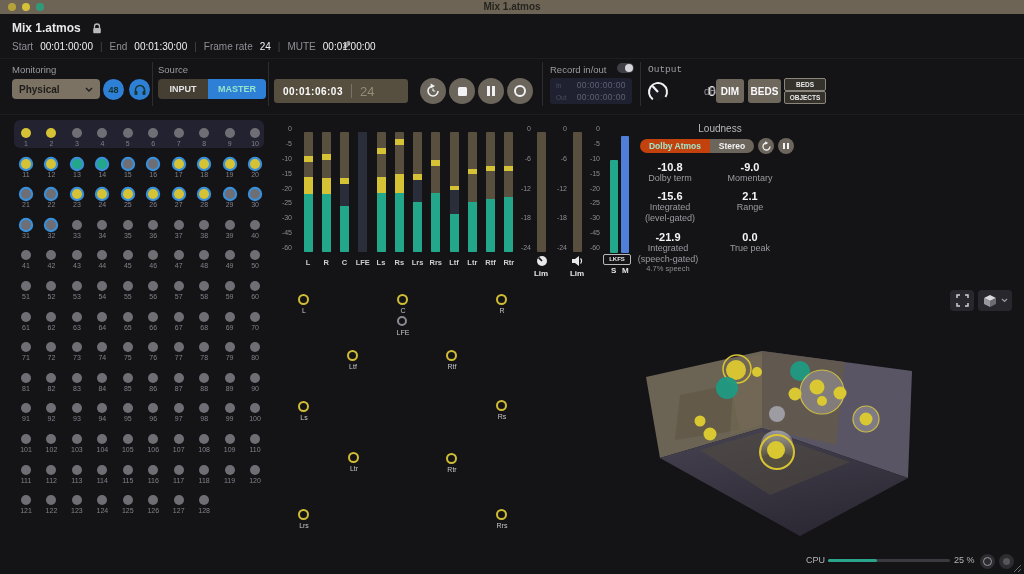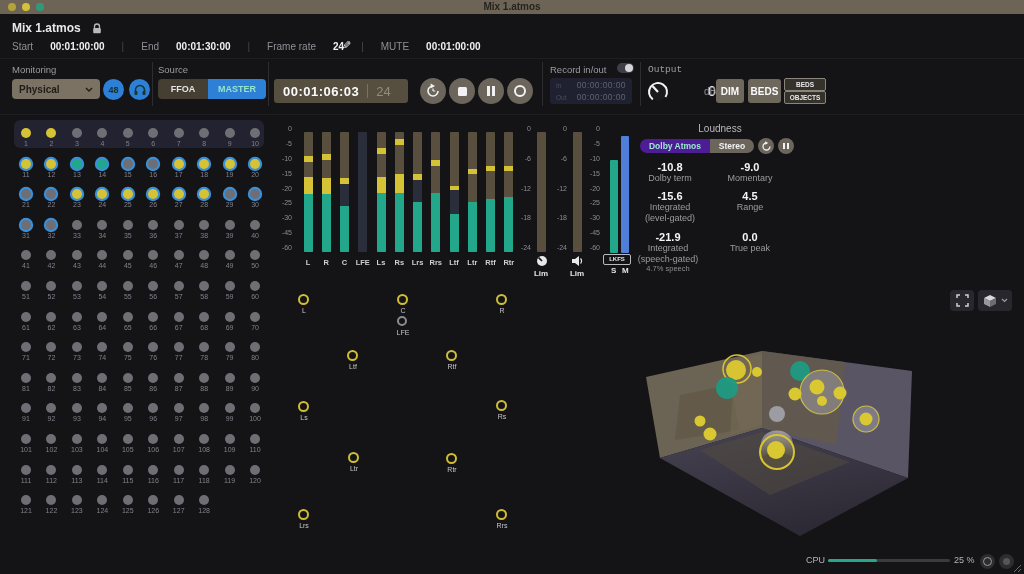--- a/index.html
+++ b/index.html
@@ -6,44 +6,44 @@
   #app{position:relative;width:1024px;height:574px;background:#141417;overflow:hidden;
        font-family:"Liberation Sans",sans-serif;color:#e8e8ea;}
   .abs{position:absolute;}
   
   #titlebar{position:absolute;left:0;top:0;width:1024px;height:14px;background:#6d6456;}
   .tl{position:absolute;top:3px;width:8px;height:8px;border-radius:50%;}
   #titlebar-title{position:absolute;left:0;top:1px;width:100%;text-align:center;
       font-size:10px;font-weight:bold;color:#26241f;}
   
   #header-title{position:absolute;left:12px;top:21px;font-size:12px;font-weight:bold;}
-  #info-row{position:absolute;left:12px;top:41px;font-size:10px;display:flex;gap:17px;align-items:center;}
+  #info-row{position:absolute;left:12px;top:41px;font-size:10px;display:flex;gap:7px;align-items:center;}
   #info-row .lbl{color:#8f8f96;}
-  #info-row .val{color:#f0f0f2;font-weight:bold;}
+  #info-row .val{color:#f0f0f2;font-weight:normal;}
   #info-row .sep{color:#46464c;}
   .hline{position:absolute;left:0;width:1024px;height:1px;background:#1e1e22;}
   .vdiv{position:absolute;top:62px;height:44px;width:1px;background:#2c2c31;}
   .sec-label{position:absolute;font-size:9.5px;color:#9b9ba1;}
   
   #mon-dropdown{position:absolute;left:12px;top:79px;width:88px;height:20px;background:#7b7264;
       border-radius:4px;display:flex;align-items:center;justify-content:space-between;
       padding:0 7px;box-sizing:border-box;font-size:10px;font-weight:bold;color:#1d1c19;}
   .badge{position:absolute;top:79px;width:21px;height:21px;border-radius:50%;background:#2e7fd6;
       display:flex;align-items:center;justify-content:center;}
   #badge-48{left:103px;font-size:9px;font-weight:bold;color:#12332b;}
   #badge-phone{left:129px;}
   
   #seg{position:absolute;left:158px;top:79px;height:20px;display:flex;border-radius:4px;overflow:hidden;}
   #btn-input{width:50px;background:#453f33;color:#e4e4e6;font-size:9px;font-weight:bold;
       display:flex;align-items:center;justify-content:center;}
   #btn-master{width:58px;background:#2e7fd6;color:#93e4c9;font-size:9px;font-weight:bold;
       display:flex;align-items:center;justify-content:center;}
   #tc-box{position:absolute;left:274px;top:79px;width:134px;height:24px;background:#564e3e;
       border-radius:3px;display:flex;align-items:center;box-sizing:border-box;padding:0 9px;}
-  #tc-val{font-size:13px;font-weight:bold;color:#fbfbfd;letter-spacing:.5px;}
+  #tc-val{font-size:10px;font-weight:bold;color:#fbfbfd;letter-spacing:.5px;}
   #tc-div{width:1px;height:14px;background:#7a7263;margin:0 8px;}
   #tc-frame{font-size:13px;color:#948b79;}
   .tbtn{position:absolute;top:78px;width:26px;height:26px;border-radius:50%;background:#6b655b;
       display:flex;align-items:center;justify-content:center;}
   
   #toggle{position:absolute;left:617px;top:63px;width:17px;height:10px;border-radius:5px;background:#3f3f45;}
   #toggle .knob{position:absolute;right:1px;top:1px;width:8px;height:8px;border-radius:50%;background:#d6d6da;}
   #rec-box{position:absolute;left:550px;top:78px;width:82px;height:26px;background:#1f2130;
       border-radius:3px;box-sizing:border-box;padding:2px 6px;display:flex;flex-direction:column;justify-content:space-between;}
   .rec-row{display:flex;justify-content:space-between;align-items:center;}
@@ -67,21 +67,21 @@
   .mlabel{position:absolute;width:20px;text-align:center;font-size:7.5px;font-weight:bold;color:#cfcfd4;}
   .bar{position:absolute;top:0;width:9px;height:120px;border-radius:1px;overflow:hidden;}
   .seg{position:absolute;left:0;width:100%;}
   #lkfs-badge{position:absolute;left:603px;top:254px;width:26px;height:9px;border:1px solid #b9b9bd;
       border-radius:2px;font-size:6px;font-weight:bold;text-align:center;line-height:9px;}
   .sm{position:absolute;top:266px;font-size:8px;font-weight:bold;color:#e4e4e8;}
   .limlab{position:absolute;top:269px;width:24px;text-align:center;font-size:8px;font-weight:bold;color:#e4e4e8;}
   
   #loud-title{position:absolute;left:640px;top:123px;width:160px;text-align:center;font-size:10px;color:#b8b8bd;}
   .ltab{position:absolute;top:139px;height:14px;font-size:8.5px;font-weight:bold;display:flex;align-items:center;justify-content:center;}
-  #tab-atmos{left:640px;width:70px;background:#4c1d95;color:#9ce8d0;border-radius:7px 0 0 7px;}
+  #tab-atmos{left:640px;width:70px;background:#c2410c;color:#9ce8d0;border-radius:7px 0 0 7px;}
   #tab-stereo{left:710px;width:44px;background:#6b655b;color:#f2f2f4;border-radius:0 7px 7px 0;}
   .lbtn{position:absolute;top:138px;width:16px;height:16px;border-radius:50%;background:#6b655b;
       display:flex;align-items:center;justify-content:center;}
   .stat{position:absolute;width:88px;text-align:center;}
   .stat .v{font-size:11px;font-weight:bold;color:#f5f5f7;}
   .stat .l{font-size:9px;color:#9b9ba1;line-height:10.5px;}
   .stat .s{font-size:7.5px;color:#8b8b91;}
   
   #speaker-map{position:absolute;left:285px;top:290px;width:235px;height:245px;}
   .spk{position:absolute;border-radius:50%;}
@@ -146,21 +146,21 @@
     <svg width="16" height="15">
       <path d="M3.5,10 V8 a4.5,4.5 0 0 1 9,0 v2" stroke="#173a30" stroke-width="1.6" fill="none"></path>
       <rect x="2.5" y="9" width="3" height="4" rx="1" fill="#173a30"></rect>
       <rect x="10.5" y="9" width="3" height="4" rx="1" fill="#173a30"></rect>
     </svg>
   </div>
   <div class="vdiv" style="left:152px;"></div>
 
   <div class="sec-label" style="left:158px;top:64px;">Source</div>
   <div id="seg">
-    <div id="btn-input">FFOA</div>
+    <div id="btn-input">INPUT</div>
     <div id="btn-master">MASTER</div>
   </div>
   <div class="vdiv" style="left:268px;"></div>
 
   <div id="tc-box">
     <span id="tc-val">00:01:06:03</span>
     <span id="tc-div"></span>
     <span id="tc-frame">24</span>
   </div>
 
@@ -628,21 +628,21 @@
       <div class="stat" style="left: 706px; top: 161px;">
         <div class="v">-9.0</div>
         <div class="l">Momentary</div>
       </div>
       <div class="stat" style="left: 626px; top: 190px;">
         <div class="v">-15.6</div>
         <div class="l">Integrated</div>
         <div class="l">(level-gated)</div>
       </div>
       <div class="stat" style="left: 706px; top: 190px;">
-        <div class="v">4.5</div>
+        <div class="v">2.1</div>
         <div class="l">Range</div>
       </div>
       <div class="stat" style="left: 624px; top: 231px;">
         <div class="v">-21.9</div>
         <div class="l">Integrated</div>
         <div class="l">(speech-gated)</div>
         <div class="s">4.7% speech</div>
       </div>
       <div class="stat" style="left: 706px; top: 231px;">
         <div class="v">0.0</div>

